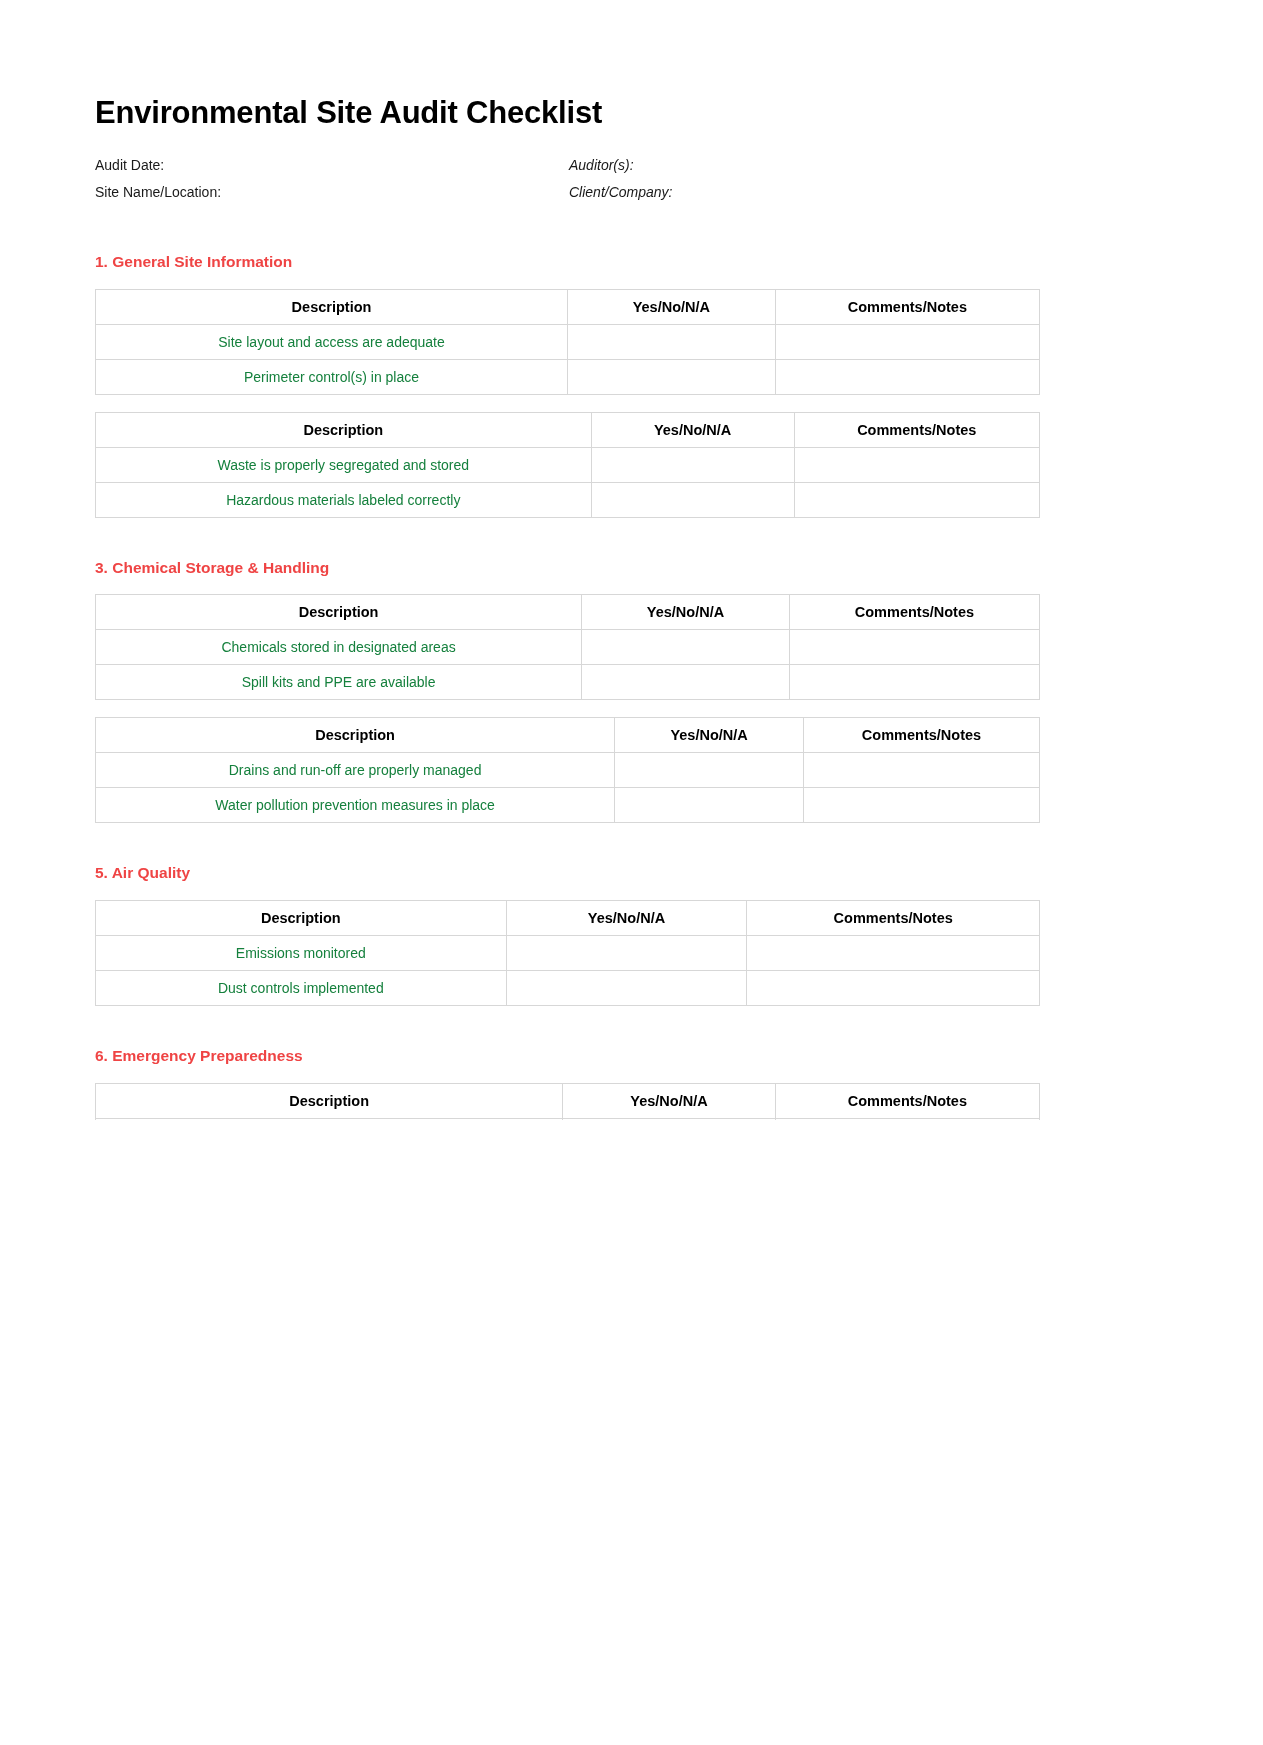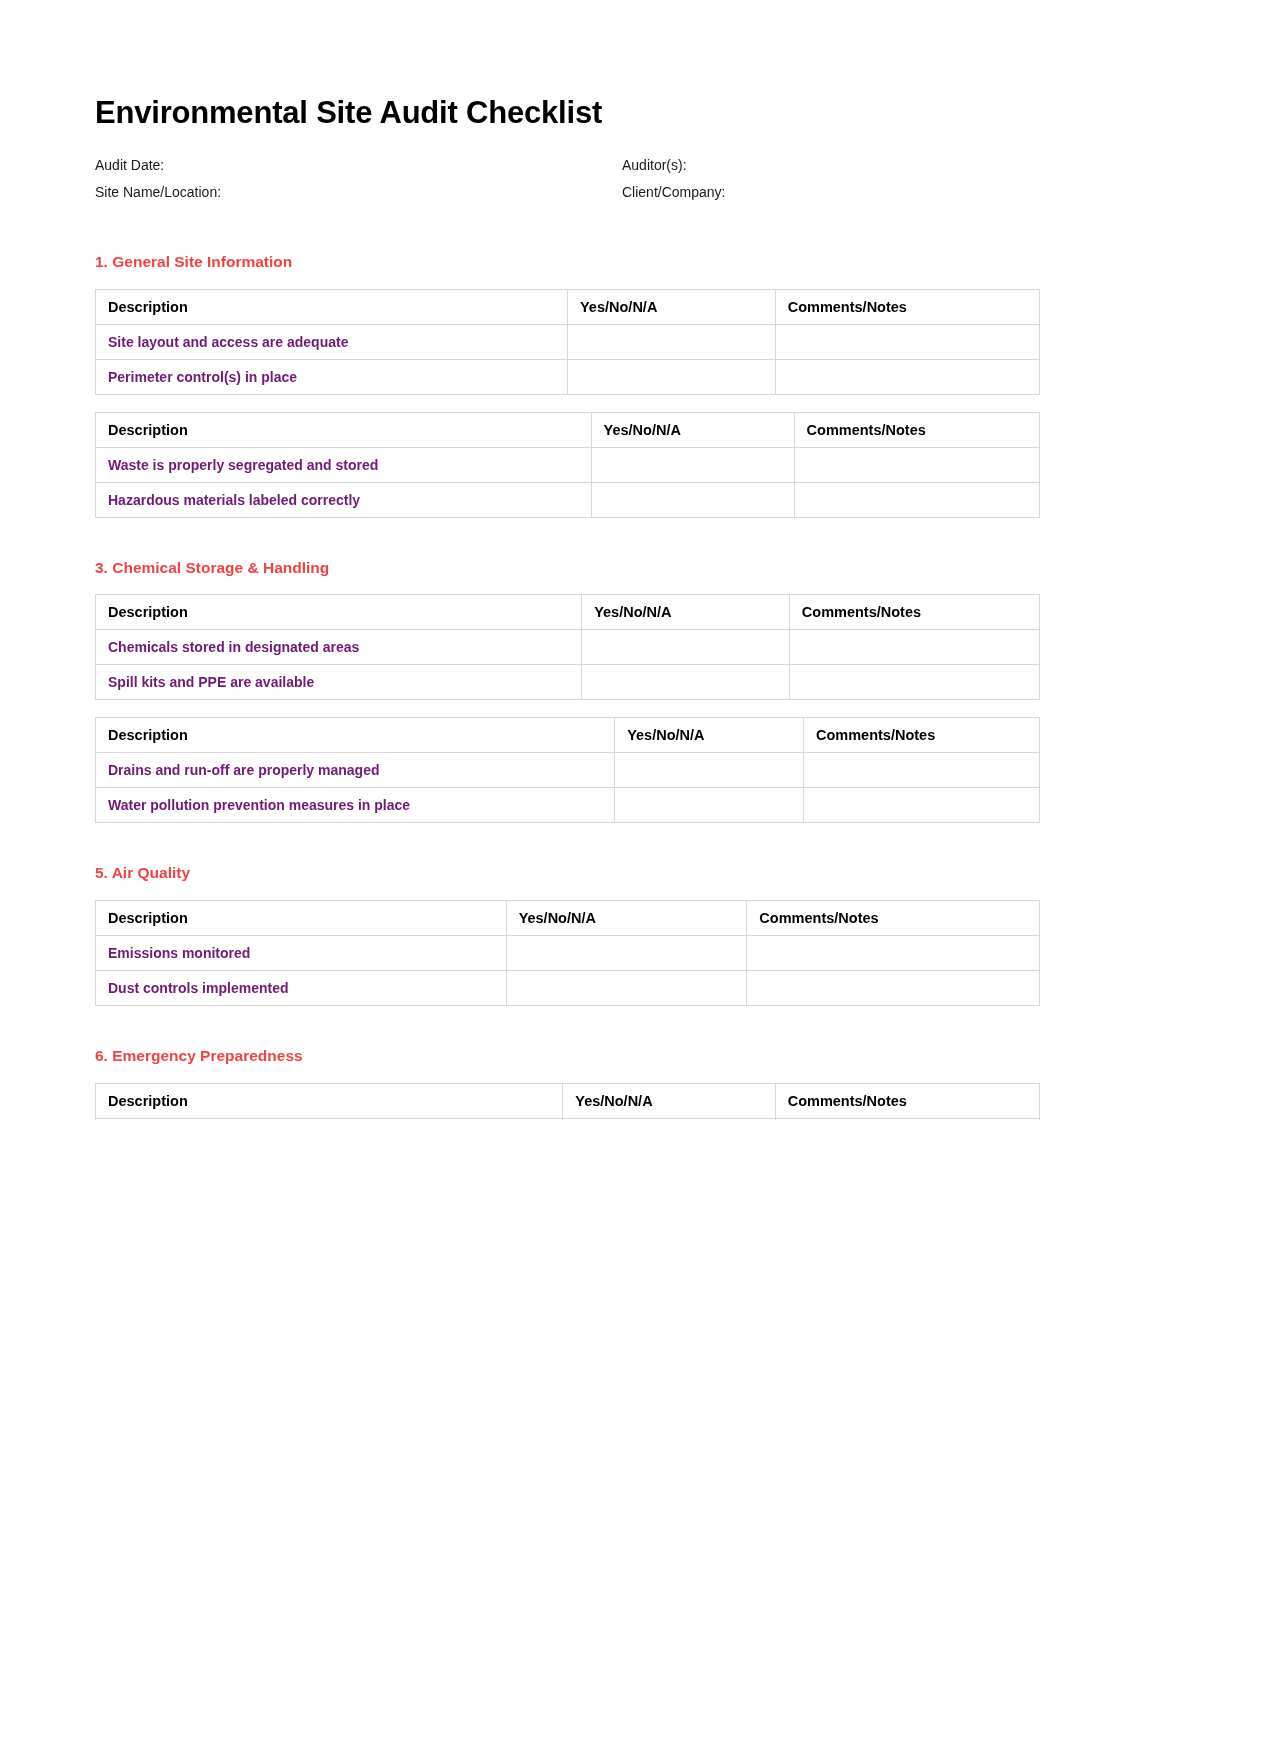--- a/index.html
+++ b/index.html
@@ -45,22 +45,23 @@
     font-size: 14px;
     color: #1a1a1a;
   }
   .meta-left {
     position: absolute;
     left: 0;
     top: 0;
   }
   .meta-right {
     position: absolute;
-    left: 527px;
+    left: 474px;
     top: 0;
+    font-style: italic;
   }
   .section {
     margin-top: 0;
   }
   .section-title {
     font-size: 15.5px;
     font-weight: bold;
     color: #ef4444;
     margin: 0;
     padding: 0;
@@ -72,36 +73,36 @@
     border-collapse: collapse;
     width: 945px;
     margin-top: 17px;
     table-layout: fixed;
     font-size: 14px;
   }
   table.checklist th,
   table.checklist td {
     border: 1px solid #d7d7d7;
     padding: 0 12px;
-    text-align: left;
+    text-align: center;
     vertical-align: middle;
     height: 34px;
     box-sizing: border-box;
     overflow: hidden;
     white-space: nowrap;
   }
   table.checklist th {
     font-weight: bold;
     font-size: 14.5px;
     color: #000000;
     height: 35px;
   }
   table.checklist td {
-    font-weight: bold;
-    color: #701a75;
+    font-weight: normal;
+    color: #15803d;
   }
   table.checklist tr.data-row td {
     height: 35px;
   }
   
   .clipped-wrap {
     height: 54px;
     overflow: hidden;
   }
 </style>

